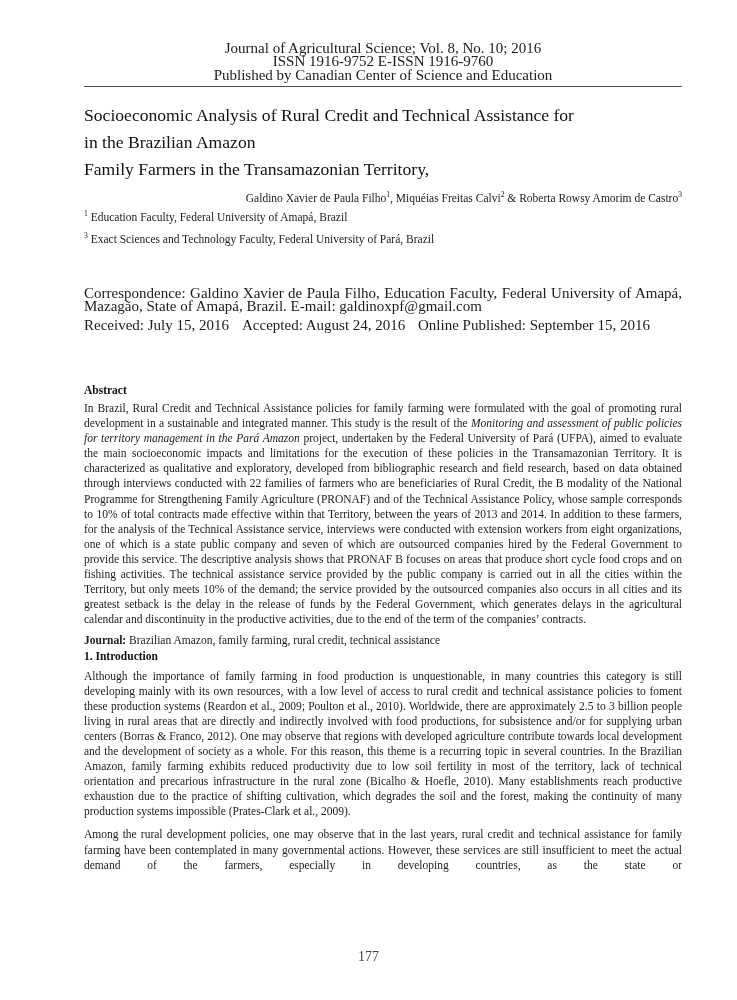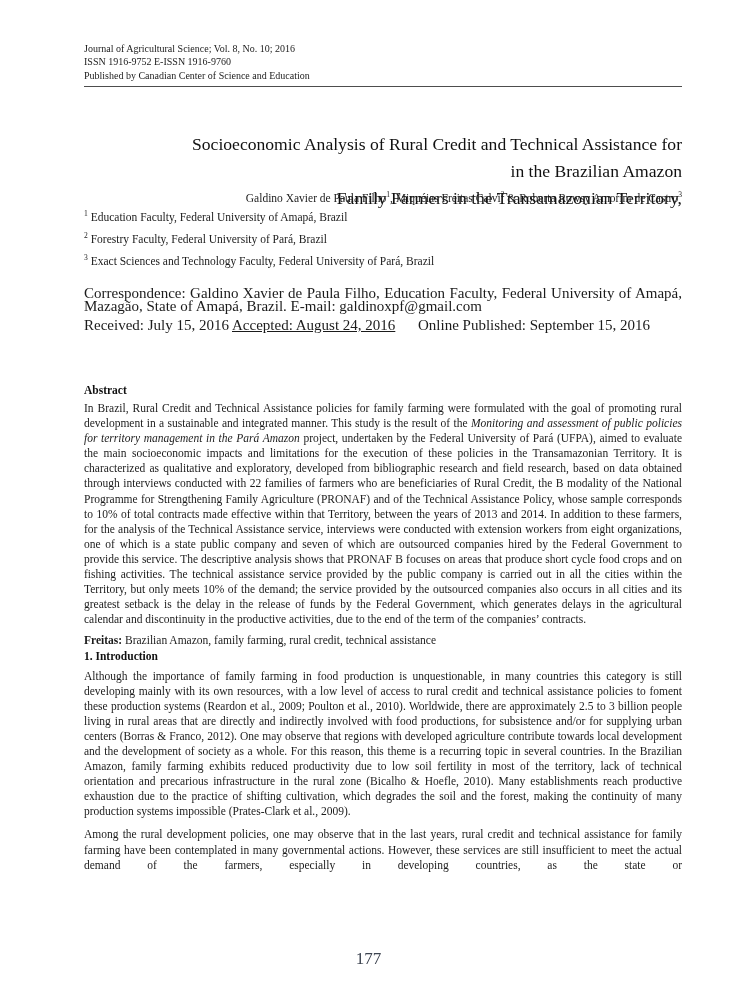--- a/index.html
+++ b/index.html
@@ -7,59 +7,59 @@
     position: relative;
     width: 737px;
     height: 1000px;
     background: #ffffff;
     font-family: "Liberation Serif", "DejaVu Serif", serif;
     color: #1b1b1b;
     overflow: hidden;
   }
   .abs { position: absolute; left: 84px; width: 598px; }
 
-  .jheader { top: 42px; text-align: left; font-size: 10px; line-height: 13.4px; }
+  .jheader { top: 42px; text-align: center; font-size: 15px; line-height: 13.4px; }
   .rule { top: 86px; border-top: 1.8px solid #4d4d4d; height: 0; }
 
-  .title { top: 119px; text-align: right; font-size: 17.6px; line-height: 27px; font-weight: 400; color: #111; }
+  .title { top: 90px; text-align: left; font-size: 17.6px; line-height: 27px; font-weight: 400; color: #111; }
 
   .authors { top: 191px; text-align: right; font-size: 11.5px; line-height: 15px; }
   sup.mark { font-size: 7.6px; vertical-align: super; line-height: 0; }
 
   .affils { top: 210px; font-size: 11.5px; }
   .affils .aff { line-height: 15px; margin-bottom: 7px; }
 
   .corr { top: 272px; font-size: 15px; line-height: 13px; text-align: justify; }
 
   .metarow { font-size: 15px; line-height: 15px; height: 15px; }
   .meta1 { top: 318px; }
   .meta2 { top: 342px; }
   .metarow span { position: absolute; white-space: nowrap; }
   .m-received { left: 0; }
-  .m-accepted { left: 148px; text-decoration: underline; }
+  .m-accepted { left: 158px; }
   .m-online   { left: 334px; }
   .m-doi      { left: 0; }
   .m-url      { left: 184px; }
 
   .flow { top: 383px; font-size: 11.5px; }
   .flow h2 { font-size: 11.5px; font-weight: 700; margin: 0; line-height: 15px; color: #111; }
   .flow p { margin: 0; text-align: justify; line-height: 15.1px; }
   .abstract-text { margin-top: 3px !important; }
   .keywords { margin-top: 6px !important; }
   .intro-heading { margin-top: 9px; }
   .intro-p1 { margin-top: 5px !important; }
   .intro-p2 { margin-top: 8px !important; text-align-last: justify; }
   .italic { font-style: italic; }
   .bold { font-weight: 700; }
 
   a.plain { color: inherit; text-decoration: none; }
 
   .pageno {
     position: absolute; top: 949px; left: 0; width: 737px;
-    text-align: center; font-size: 17px; color: #3d4450;
+    text-align: center; font-size: 14px; color: #3d4450;
   }
 </style>
 </head>
 <body>
 
 <div class="page">
 
   <div class="abs jheader">
     <div>Journal of Agricultural Science; Vol. 8, No. 10; 2016</div>
     <div>ISSN 1916-9752 E-ISSN 1916-9760</div>
@@ -73,38 +73,37 @@
     <div>in the Brazilian Amazon</div>
     <div>Family Farmers in the Transamazonian Territory,</div>
   </h1>
 
   <div class="abs authors">
     <span>Galdino Xavier de Paula Filho</span><sup class="mark">1</sup><span>, </span><span>Miquéias Freitas Calvi</span><sup class="mark">2</sup><span> &amp; </span><span>Roberta Rowsy Amorim de Castro</span><sup class="mark">3</sup>
   </div>
 
   <div class="abs affils">
     <div class="aff"><sup class="mark">1</sup><span> Education Faculty, Federal University of Amapá, Brazil</span></div>
-    <div class="aff"><sup class="mark">2</sup><span> Forestry Faculty, Federal University of Pará, Brazil</span></div>
     <div class="aff"><sup class="mark">3</sup><span> Exact Sciences and Technology Faculty, Federal University of Pará, Brazil</span></div>
   </div>
 
   <p class="abs corr"><span>Correspondence: Galdino Xavier de Paula Filho, Education Faculty, Federal University of Amapá, Mazagão, State of Amapá, Brazil. E-mail: </span><a href="#" class="plain">galdinoxpf@gmail.com</a></p>
 
   <div class="abs metarow meta1">
     <span class="m-received">Received: July 15, 2016</span>
     <span class="m-accepted">Accepted: August 24, 2016</span>
     <span class="m-online">Online Published: September 15, 2016</span>
   </div>
 
 
   <div class="abs flow">
     <h2>Abstract</h2>
     <p class="abstract-text"><span>In Brazil, Rural Credit and Technical Assistance policies for family farming were formulated with the goal of promoting rural development in a sustainable and integrated manner. This study is the result of the </span><span class="italic">Monitoring and assessment of public policies for territory management in the Pará Amazon</span><span> project, undertaken by the Federal University of Pará (UFPA), aimed to evaluate the main socioeconomic impacts and limitations for the execution of these policies in the Transamazonian Territory. It is characterized as qualitative and exploratory, developed from bibliographic research and field research, based on data obtained through interviews conducted with 22 families of farmers who are beneficiaries of Rural Credit, the B modality of the National Programme for Strengthening Family Agriculture (PRONAF) and of the Technical Assistance Policy, whose sample corresponds to 10% of total contracts made effective within that Territory, between the years of 2013 and 2014. In addition to these farmers, for the analysis of the Technical Assistance service, interviews were conducted with extension workers from eight organizations, one of which is a state public company and seven of which are outsourced companies hired by the Federal Government to provide this service. The descriptive analysis shows that PRONAF B focuses on areas that produce short cycle food crops and on fishing activities. The technical assistance service provided by the public company is carried out in all the cities within the Territory, but only meets 10% of the demand; the service provided by the outsourced companies also occurs in all cities and its greatest setback is the delay in the release of funds by the Federal Government, which generates delays in the agricultural calendar and discontinuity in the productive activities, due to the end of the term of the companies’ contracts.</span></p>
 
-    <p class="keywords"><span class="bold">Freitas: </span><span>Brazilian Amazon, family farming, rural credit, technical assistance</span></p>
+    <p class="keywords"><span class="bold">Journal: </span><span>Brazilian Amazon, family farming, rural credit, technical assistance</span></p>
 
     <h2 class="intro-heading">1. Introduction</h2>
     <p class="intro-p1">Although the importance of family farming in food production is unquestionable, in many countries this category is still developing mainly with its own resources, with a low level of access to rural credit and technical assistance policies to foment these production systems (Reardon et al., 2009; Poulton et al., 2010). Worldwide, there are approximately 2.5 to 3 billion people living in rural areas that are directly and indirectly involved with food productions, for subsistence and/or for supplying urban centers (Borras &amp; Franco, 2012). One may observe that regions with developed agriculture contribute towards local development and the development of society as a whole. For this reason, this theme is a recurring topic in several countries. In the Brazilian Amazon, family farming exhibits reduced productivity due to low soil fertility in most of the territory, lack of technical orientation and precarious infrastructure in the rural zone (Bicalho &amp; Hoefle, 2010). Many establishments reach productive exhaustion due to the practice of shifting cultivation, which degrades the soil and the forest, making the continuity of many production systems impossible (Prates-Clark et al., 2009).</p>
     <p class="intro-p2">Among the rural development policies, one may observe that in the last years, rural credit and technical assistance for family farming have been contemplated in many governmental actions. However, these services are still insufficient to meet the actual demand of the farmers, especially in developing countries, as the state or</p>
   </div>
 
   <div class="pageno">177</div>
 
 </div>
 

